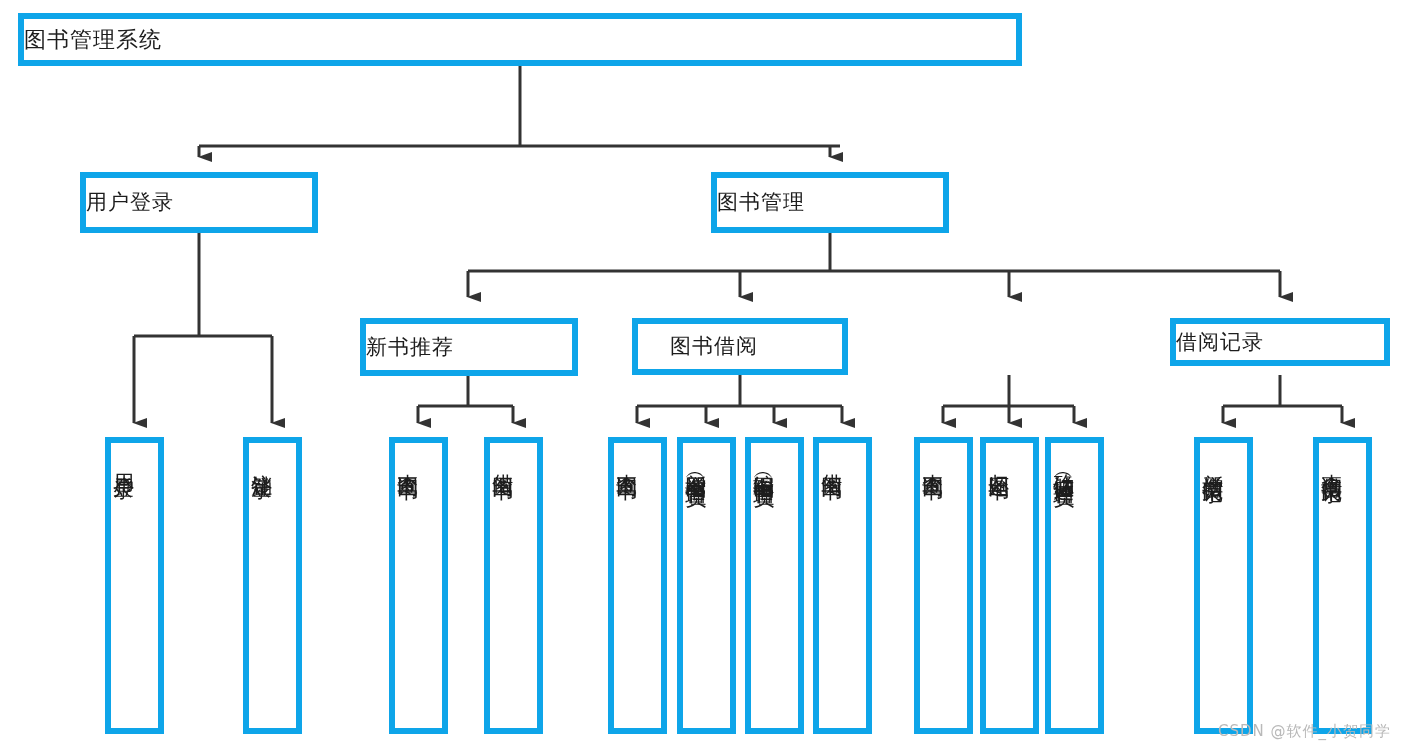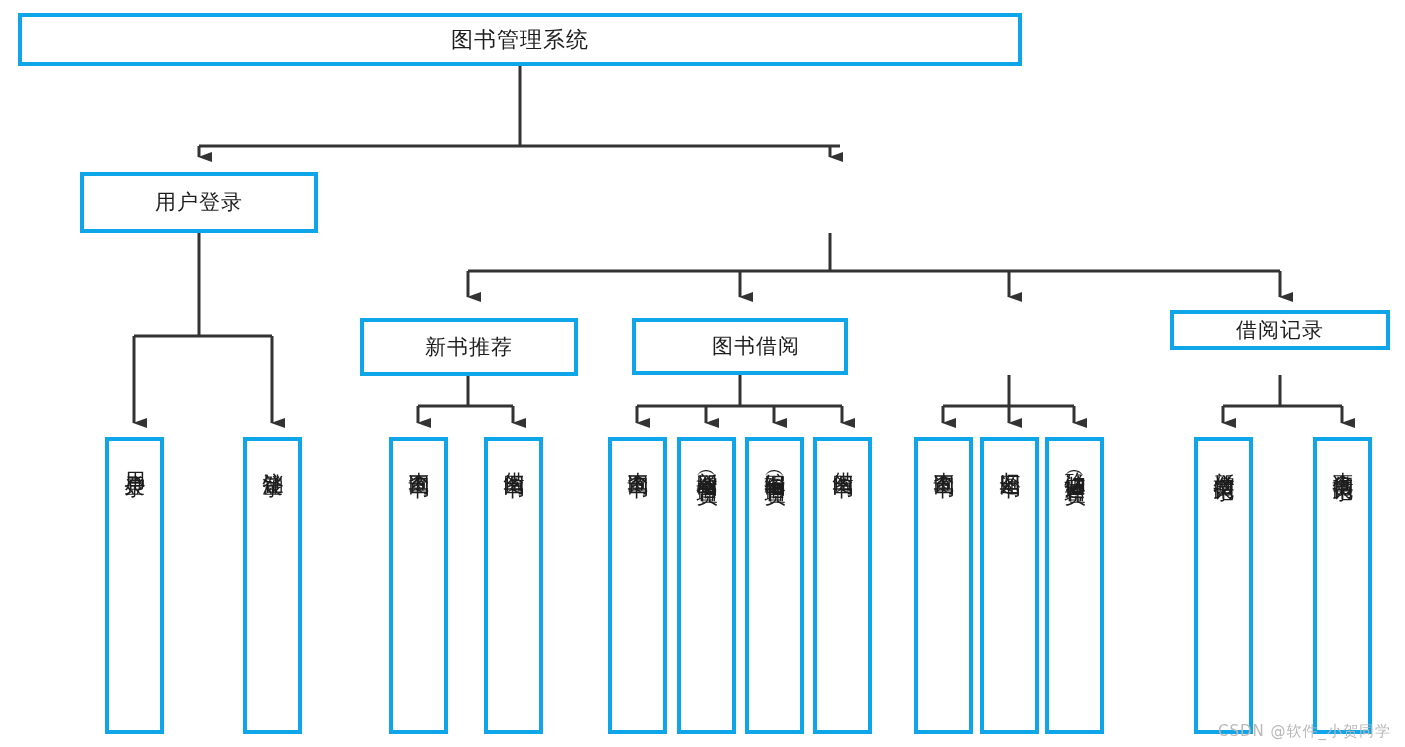--- a/index.html
+++ b/index.html
@@ -11,24 +11,24 @@
     overflow:hidden;
     position:relative;
   }
   #diagram{
     position:absolute;left:0;top:0;width:1405px;height:747px;
   }
   .node{
     position:absolute;
     box-sizing:border-box;
     background:#ffffff;
-    border:4px solid #0ea5e9;
+    border:6px solid #0ea5e9;
     display:flex;
     align-items:center;
-    justify-content:center;
+    justify-content:flex-start;
     color:#1d1d1d;
   }
   .node .label{
     font-size:21px;
     line-height:1.25;
     letter-spacing:1px;
     white-space:nowrap;
     user-select:none;
   }
   
@@ -116,28 +116,31 @@
     </g>
   </svg>
 
   <div class="node root" style="left:18px;top:13px;width:1004px;height:53px;">
     <span class="label">图书管理系统</span>
   </div>
 
   <div class="node" style="left:80px;top:172px;width:238px;height:61px;">
     <span class="label">用户登录</span>
   </div>
+  <div class="node" style="left:711px;top:172px;width:238px;height:61px;">
+    <span class="label">图书管理</span>
+  </div>
 
   <div class="node" style="left:360px;top:318px;width:218px;height:58px;">
     <span class="label">新书推荐</span>
   </div>
   <div class="node" style="left:632px;top:318px;width:216px;height:57px;padding-left:32px;">
     <span class="label">图书借阅</span>
   </div>
-  <div class="node" style="left:1170px;top:310px;width:220px;height:40px;">
+  <div class="node" style="left:1170px;top:318px;width:220px;height:48px;">
     <span class="label">借阅记录</span>
   </div>
 
   <div class="node vert" style="left:105px;top:437px;width:59px;height:297px;">
     <span class="label">用户登录</span>
   </div>
   <div class="node vert" style="left:243px;top:437px;width:59px;height:297px;">
     <span class="label">注销登录</span>
   </div>
 

